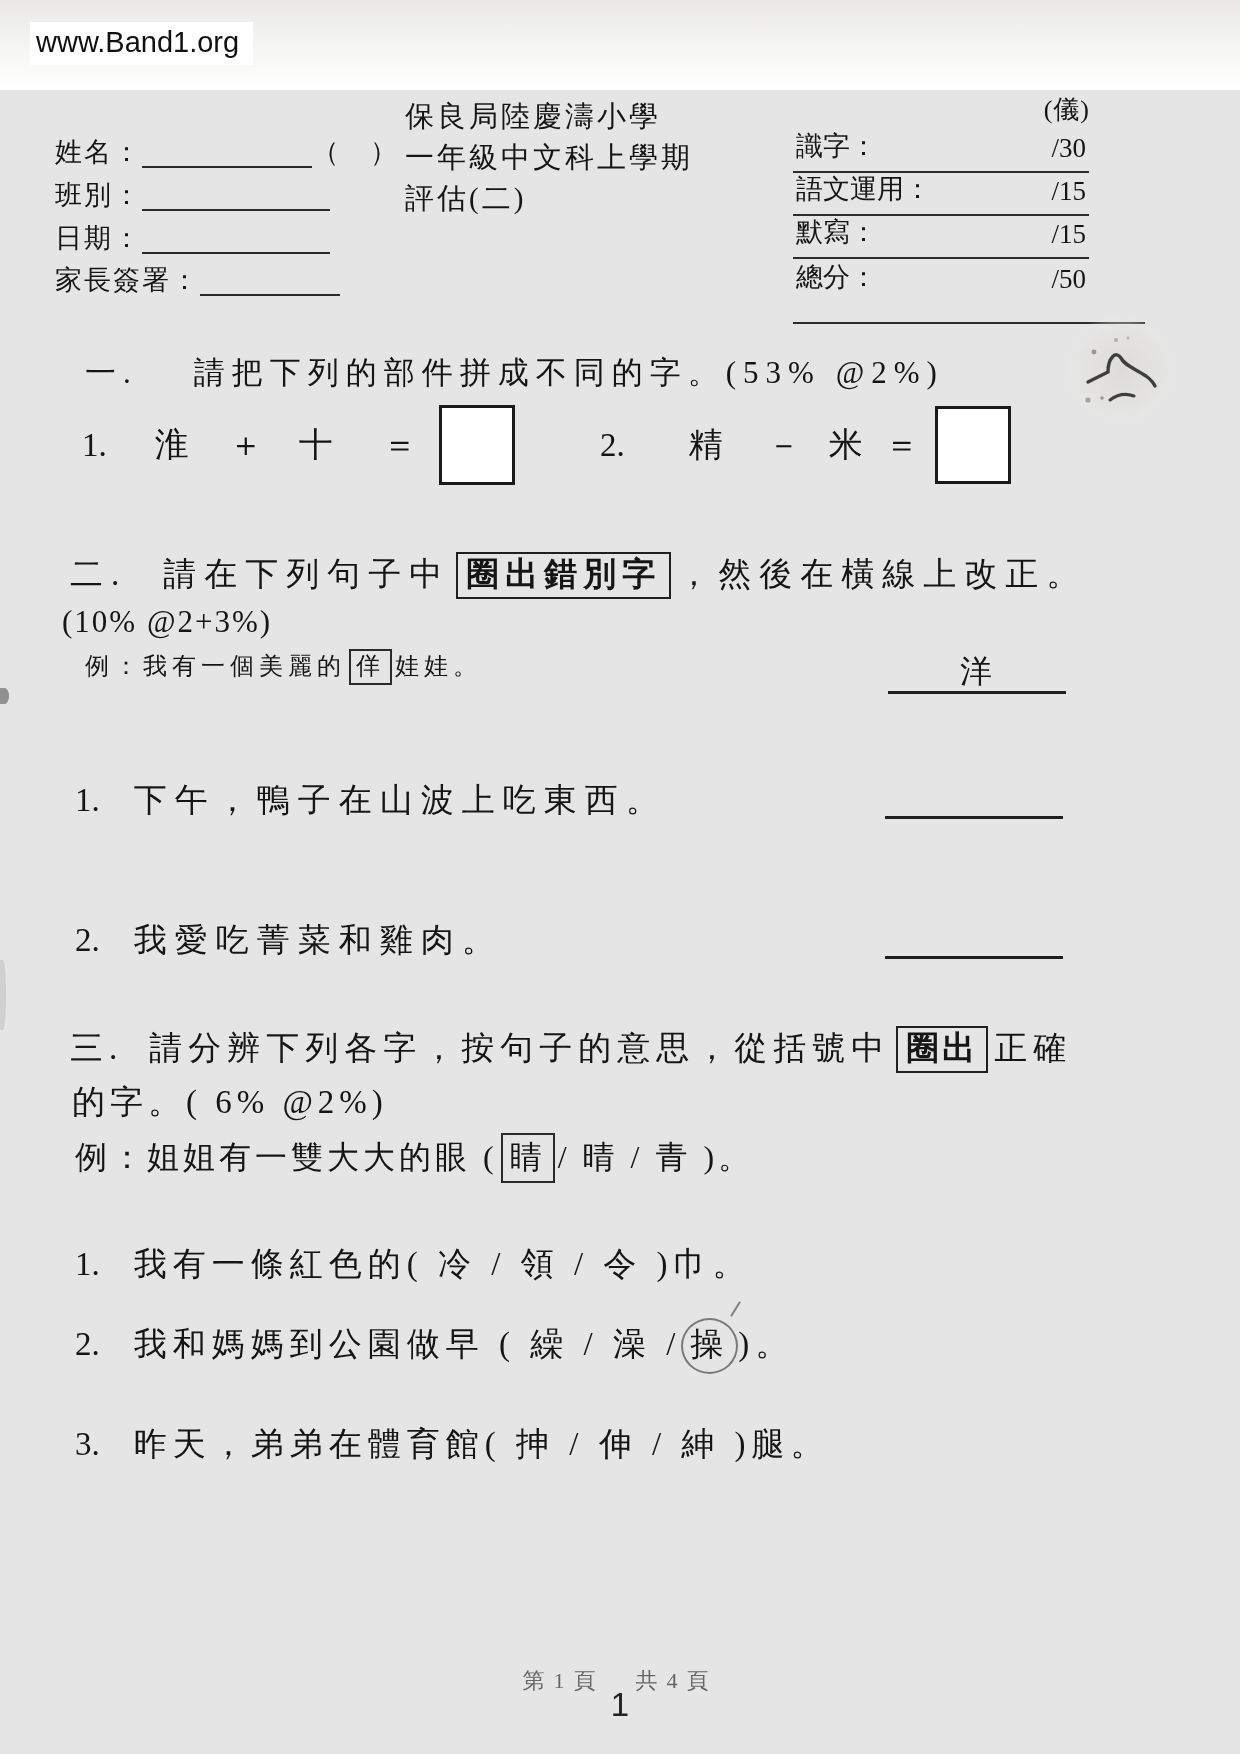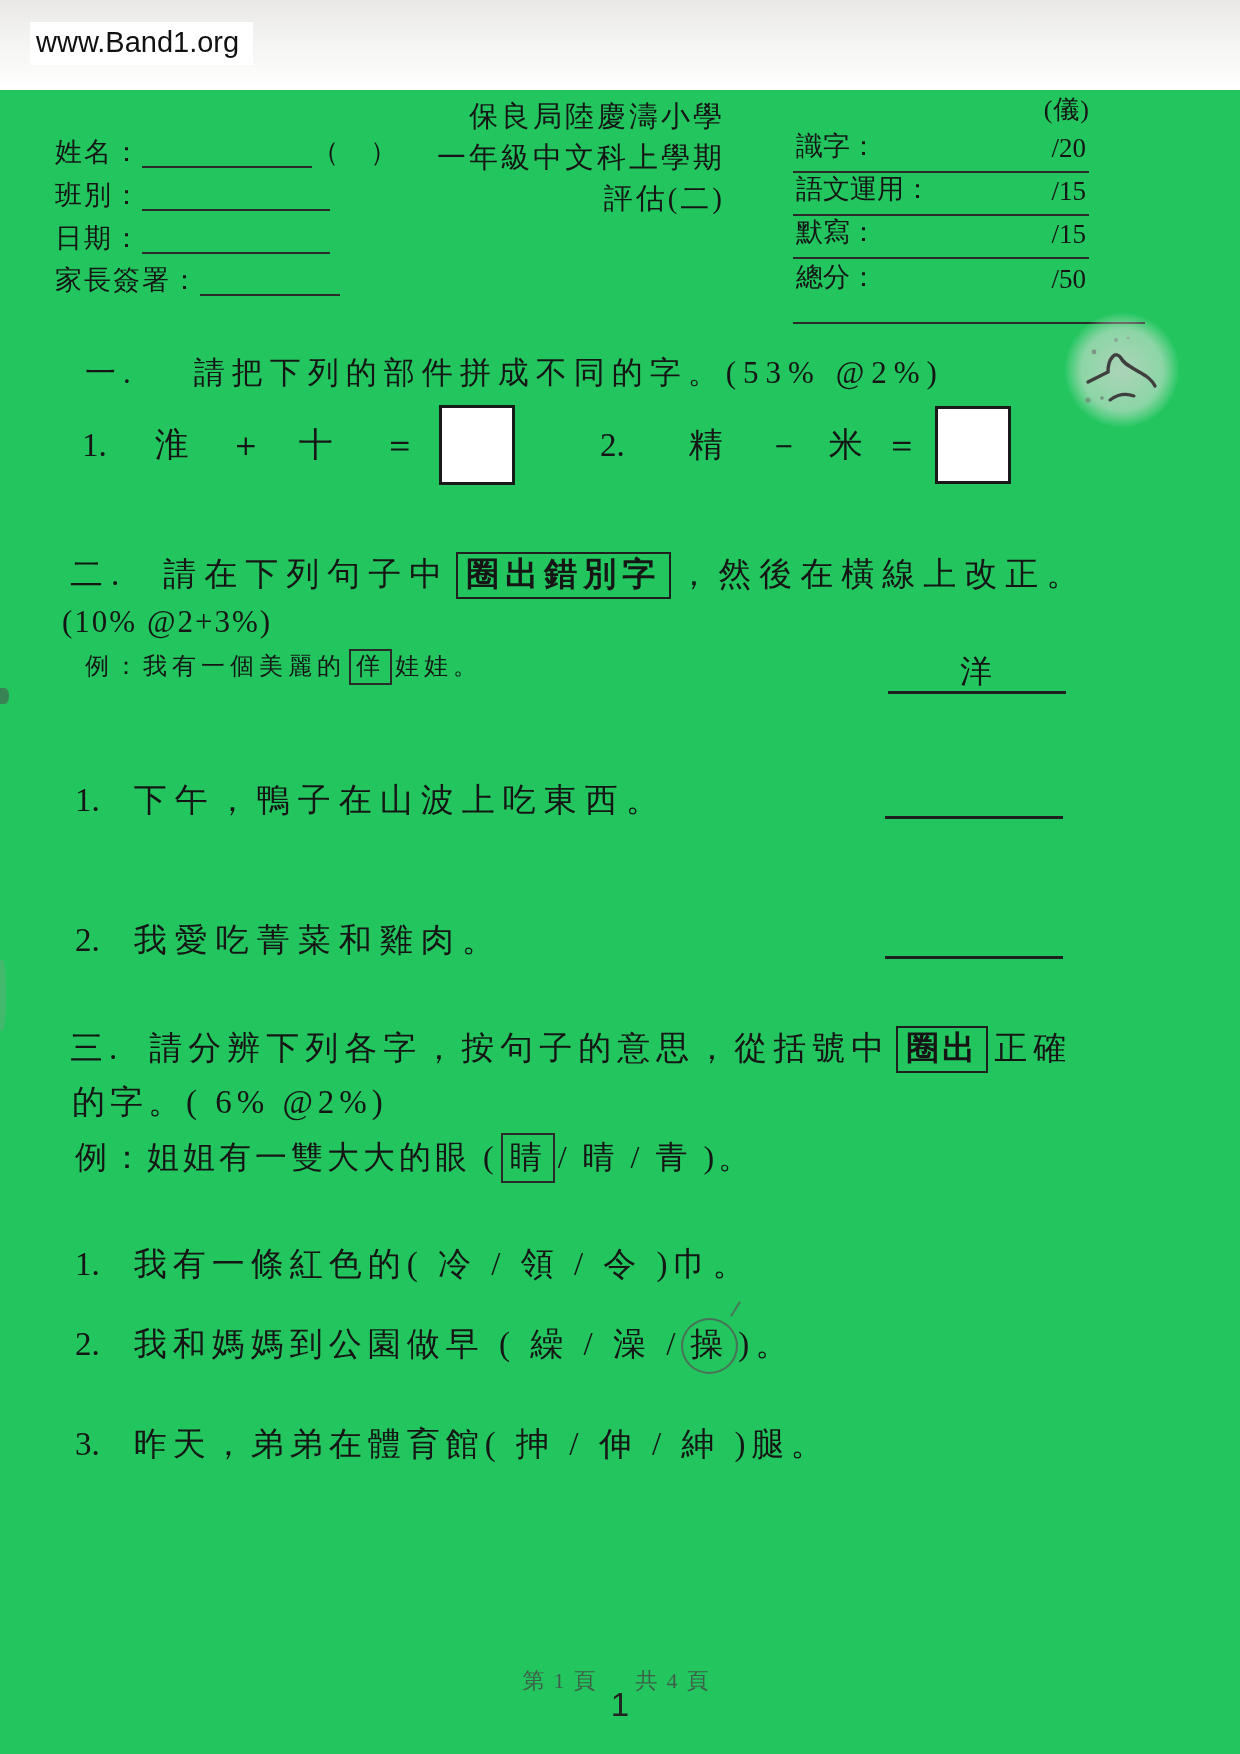--- a/index.html
+++ b/index.html
@@ -1,20 +1,20 @@
 <!DOCTYPE html>
 <html><head>
 <meta charset="utf-8">
 <style>
   * { margin:0; padding:0; box-sizing:border-box; }
   html,body { background:#ffffff; }
   .page {
     position:relative;
     width:1240px; height:1754px;
-    background:#22c55e;
+    background:#e5e5e5;
     font-family:"Liberation Serif","DejaVu Serif",serif;
     color:#151515;
     overflow:hidden;
   }
   .page::before {
     content:"";
     position:absolute; left:0; top:0; right:0; height:90px;
     background:linear-gradient(180deg,#e9e8e6 0%,#f5f5f3 50%,#ffffff 100%);
     pointer-events:none;
   }
@@ -26,21 +26,21 @@
     background:#ffffff; padding:4px 14px 6px 6px;
     font-family:"Liberation Sans","DejaVu Sans",sans-serif;
     font-size:29px; color:#111;
   }
 
   
   .field { position:absolute; left:55px; font-size:27px; letter-spacing:2px; white-space:nowrap; }
   .uline { display:inline-block; border-bottom:2px solid #2a2a2a; height:30px; vertical-align:-7px; }
 
   
-  .title-block { position:absolute; left:405px; top:96px; width:320px; text-align:right;
+  .title-block { position:absolute; left:405px; top:96px; width:320px; text-align:left;
     font-size:29px; letter-spacing:3px; line-height:41px; white-space:nowrap; }
 
   
   .marker-note { position:absolute; left:995px; top:92px; width:95px; text-align:right; font-size:26px; letter-spacing:1px; }
   .score-table { position:absolute; left:793px; top:130px; width:296px; font-size:27px; }
   .score-row { display:flex; justify-content:space-between; align-items:flex-end;
     height:43px; padding:0 3px 7px 3px; border-bottom:2px solid #2b2b2b; }
   .score-row.last { border-bottom:none; }
   .total-line { position:absolute; left:793px; top:322px; width:352px; height:2px; background:#2b2b2b; }
 
@@ -102,21 +102,21 @@
     <div>保良局陸慶濤小學</div>
     <div>一年級中文科上學期</div>
     <div>評估(二)</div>
   </div>
 
   <div class="marker-note">(儀)</div>
 
   <div class="score-table">
     <div class="score-row">
       <span>識字：</span>
-      <span>/20</span>
+      <span>/30</span>
     </div>
     <div class="score-row">
       <span>語文運用：</span>
       <span>/15</span>
     </div>
     <div class="score-row">
       <span>默寫：</span>
       <span>/15</span>
     </div>
     <div class="score-row last">

